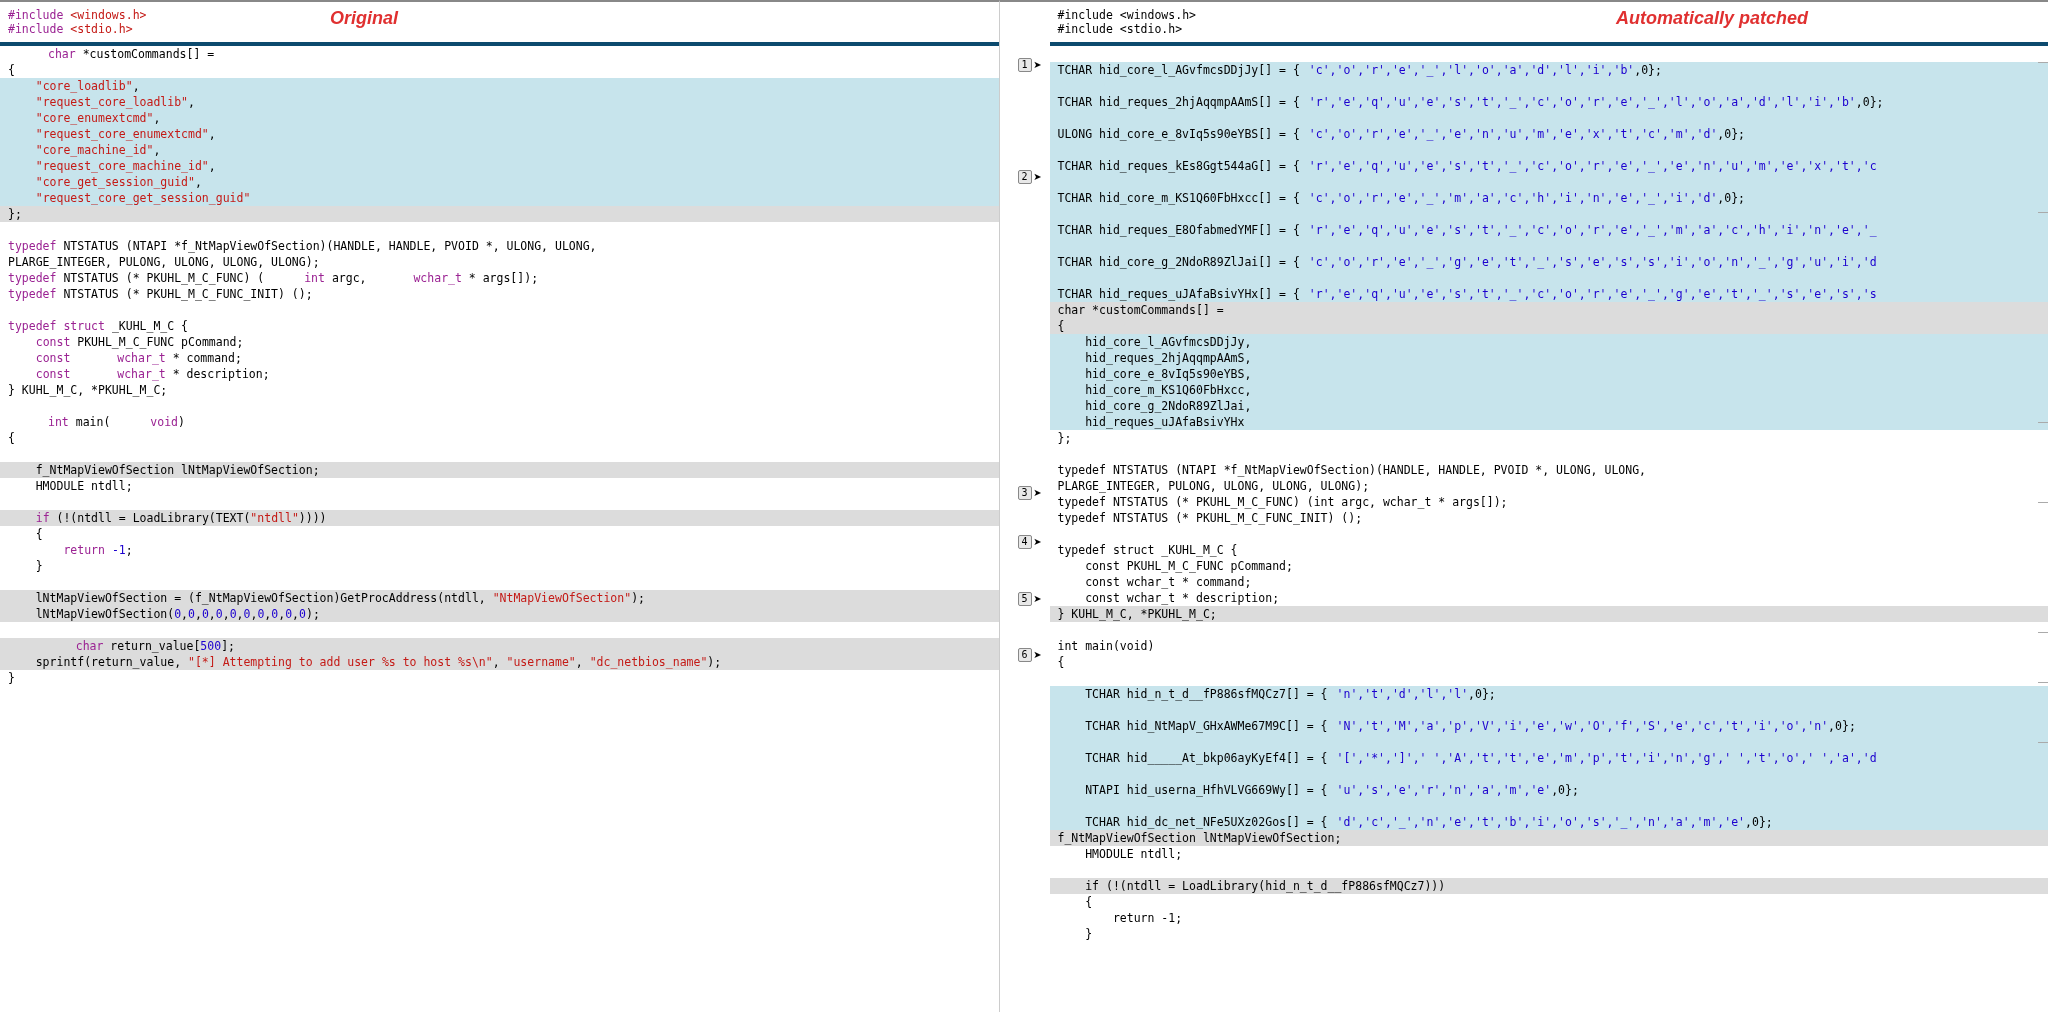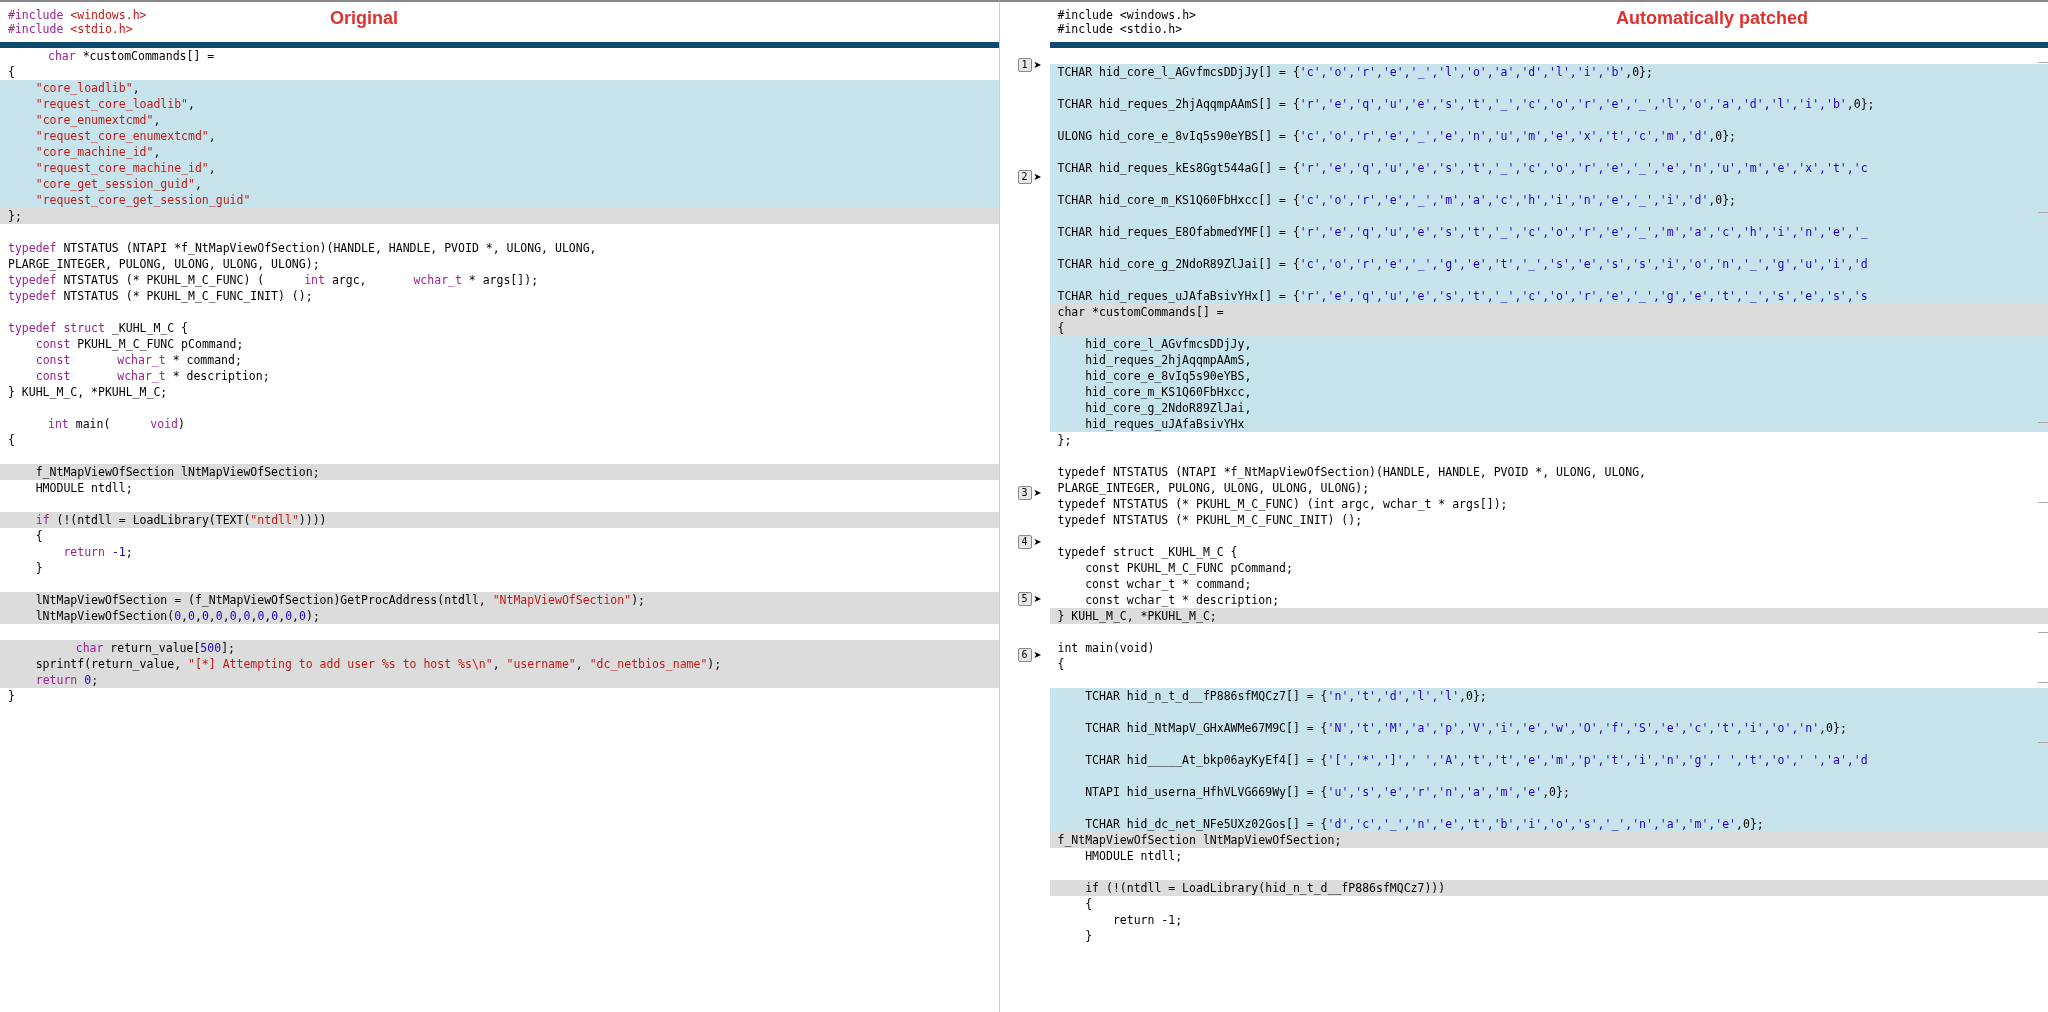--- a/index.html
+++ b/index.html
@@ -36,36 +36,37 @@
   .hl-gray { background: #dcdcdc; }
   .hl-none { background: #fff; }
   .title-label {
     position: absolute;
     top: 6px;
     font-weight: bold;
     font-size: 18px;
     color: #e03030;
     font-family: Arial, sans-serif;
     z-index: 10;
+    font-style: italic;
   }
   .title-left { left: 330px; }
   .title-right { right: 240px; }
   .header-block {
     padding: 6px 8px 6px 8px;
-    border-bottom: 6px solid #0c4a6e;
+    border-bottom: 4px solid #0c4a6e;
     background: #fff;
   }
   .header-line { white-space: pre; line-height: 14px; }
   .tok-pp { color: #9b2393; }
   .tok-inc { color: #c41a16; }
   .tok-kw { color: #9b2393; }
   .tok-type { color: #9b2393; margin-left: 40px; }
   .tok-str { color: #c41a16; }
   .tok-num { color: #1c00cf; }
-  .tok-chlit { color: #1c00cf; }
+  .tok-chlit { color: #1c00cf; margin-left: 9px; }
   .connector {
     position: absolute;
     left: 0;
     width: 100%;
     height: 17px;
     display: flex;
     align-items: center;
   }
   .conn-num {
     background: #e8e8e8;
@@ -147,21 +148,20 @@
       <div class="code-line hl-gray"><span>    </span><span class="tok-kw">if</span><span> (!(ntdll = LoadLibrary(TEXT(</span><span class="tok-str">"ntdll"</span><span>))))</span></div>
       <div class="code-line hl-none"><span>    {</span></div>
       <div class="code-line hl-none"><span>        </span><span class="tok-kw">return</span><span> </span><span class="tok-num">-1</span><span>;</span></div>
       <div class="code-line hl-none"><span>    }</span></div>
       <div class="code-line hl-none"><span> </span></div>
       <div class="code-line hl-gray"><span>    lNtMapViewOfSection = (f_NtMapViewOfSection)GetProcAddress(ntdll, </span><span class="tok-str">"NtMapViewOfSection"</span><span>);</span></div>
       <div class="code-line hl-gray"><span>    lNtMapViewOfSection(</span><span class="tok-num">0</span><span>,</span><span class="tok-num">0</span><span>,</span><span class="tok-num">0</span><span>,</span><span class="tok-num">0</span><span>,</span><span class="tok-num">0</span><span>,</span><span class="tok-num">0</span><span>,</span><span class="tok-num">0</span><span>,</span><span class="tok-num">0</span><span>,</span><span class="tok-num">0</span><span>,</span><span class="tok-num">0</span><span>);</span></div>
       <div class="code-line hl-none"><span> </span></div>
       <div class="code-line hl-gray"><span>    </span><span class="tok-type">char</span><span> return_value[</span><span class="tok-num">500</span><span>];</span></div>
       <div class="code-line hl-gray"><span>    sprintf(return_value, </span><span class="tok-str">"[*] Attempting to add user %s to host %s\n"</span><span>, </span><span class="tok-str">"username"</span><span>, </span><span class="tok-str">"dc_netbios_name"</span><span>);</span></div>
-      <div class="code-line hl-gray"><span>    </span><span class="tok-kw">return</span><span> </span><span class="tok-num">0</span><span>;</span></div>
       <div class="code-line hl-none"><span>}</span></div>
     </div>
 </div>
 
 <div class="gutter" id="gutter">
     <div class="gray-fill" style="top: 0px; height: 178px;"></div>
     <div class="gray-fill" style="top: 326px; height: 18px;"></div>
     <div class="gray-fill" style="top: 360px; height: 18px;"></div>
     <div class="gray-fill" style="top: 428px; height: 60px;"></div>
     <div class="gray-fill" style="top: 500px; height: 50px;"></div>

